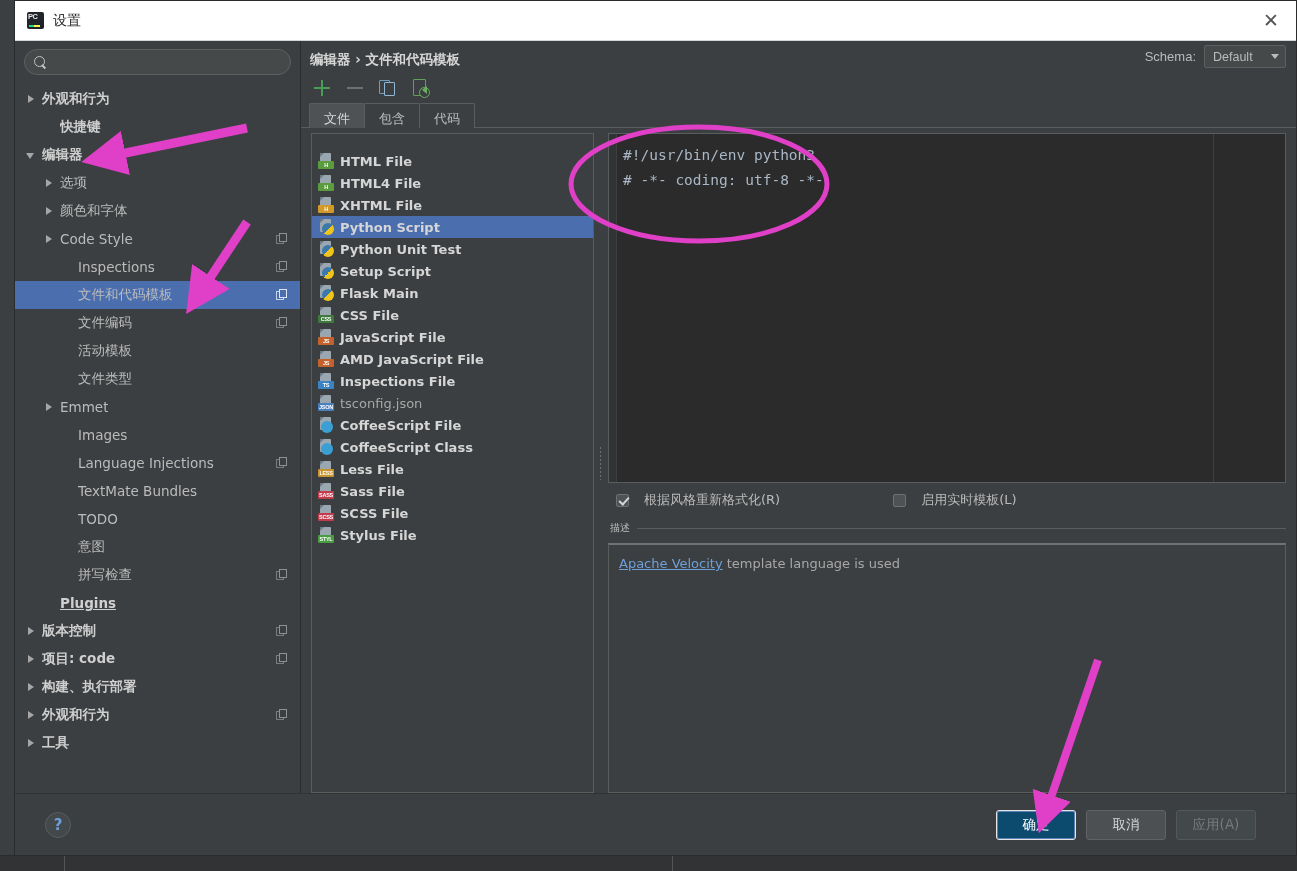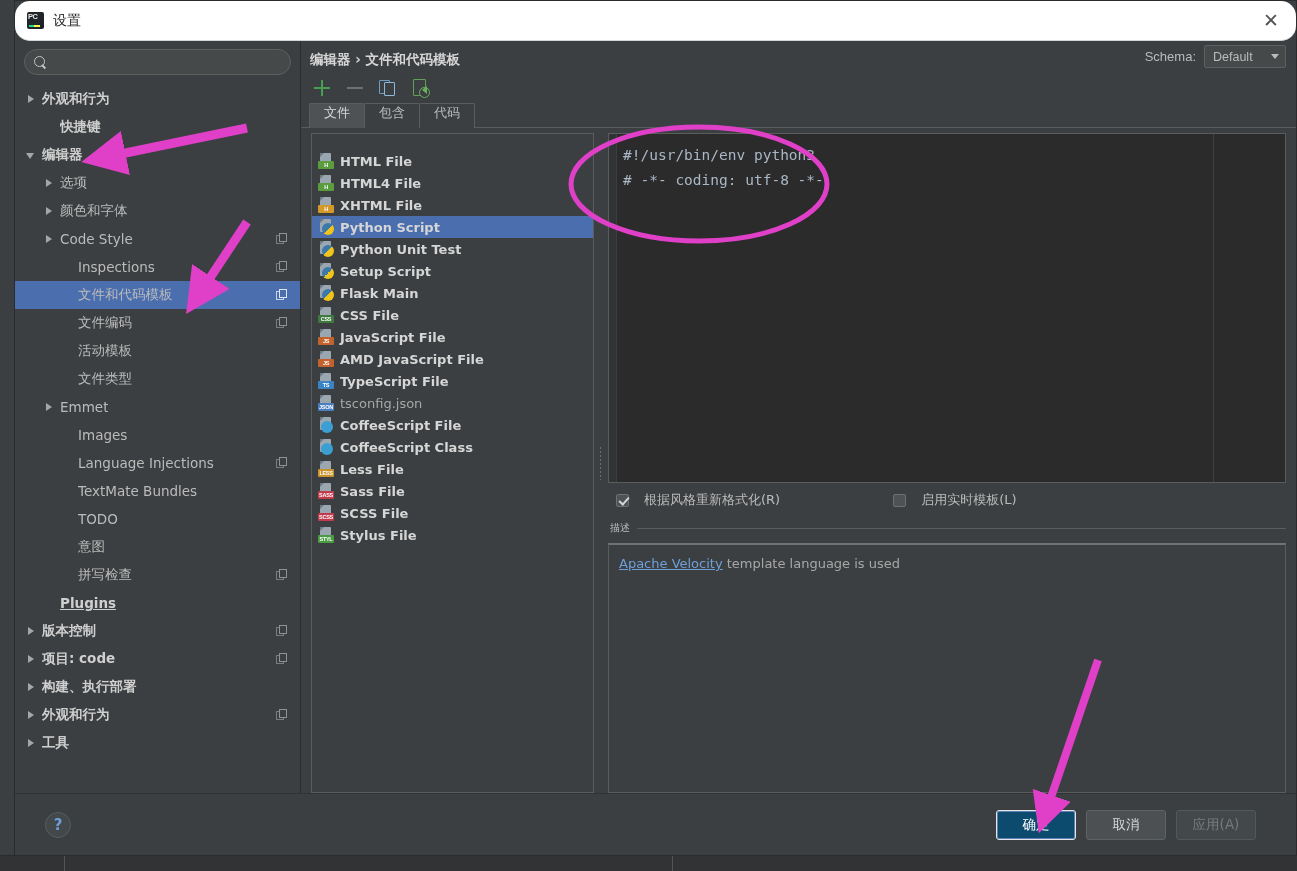--- a/index.html
+++ b/index.html
@@ -44,21 +44,20 @@
   }
 
   
   #titlebar {
     height: 40px; min-height: 40px;
     background: #ffffff;
     border-bottom: 1px solid #d5d5d5;
     display: flex; align-items: center;
     padding: 0 20px 0 12px;
     position: relative;
-    border-radius: 15px;
   }
   .pc-icon {
     width: 17px; height: 17px;
     background: linear-gradient(135deg,#21252b 0%,#21252b 55%,#1b1f24 100%);
     border-radius: 2px;
     position: relative;
     display: inline-block;
     margin-right: 9px;
     flex: 0 0 auto;
   }
@@ -254,21 +253,21 @@
   
   #tabs {
     height: 25px; display: flex; align-items: stretch;
     padding-left: 8px; position: relative;
   }
   #tabs::after {
     content: ""; position: absolute; left: 0; right: 0; bottom: 0;
     height: 1px; background: #5a5d5e;
   }
   .tab {
-    padding: 0 14px; display: flex; align-items: flex-start;
+    padding: 0 14px; display: flex; align-items: flex-end;
     font-size: 13px; color: #bbbbbb;
     border: 1px solid #5a5d5e; border-bottom: none;
     background: #3c3f41;
     margin-right: -1px;
     border-radius: 2px 2px 0 0;
     position: relative; z-index: 1;
     font-family: "DejaVu Sans","Liberation Sans",sans-serif;
   }
   .tab.active { background: #4e5254; color: #d6d6d6; }
 
@@ -749,21 +748,21 @@
                 <span class="lbl" style="background:#c4622d">JS</span>
               </span>
               <span>AMD JavaScript File</span>
             </div>
             <div class="frow">
               <span class="ficon">
                 <span class="sheet"></span>
                 <span class="fold"></span>
                 <span class="lbl" style="background:#3a84c4">TS</span>
               </span>
-              <span>TypeScript File</span>
+              <span>Inspections File</span>
             </div>
             <div class="frow dim">
               <span class="ficon">
                 <span class="sheet"></span>
                 <span class="fold"></span>
                 <span class="lbl" style="background:#4a7fbf">JSON</span>
               </span>
               <span>tsconfig.json</span>
             </div>
             <div class="frow">

